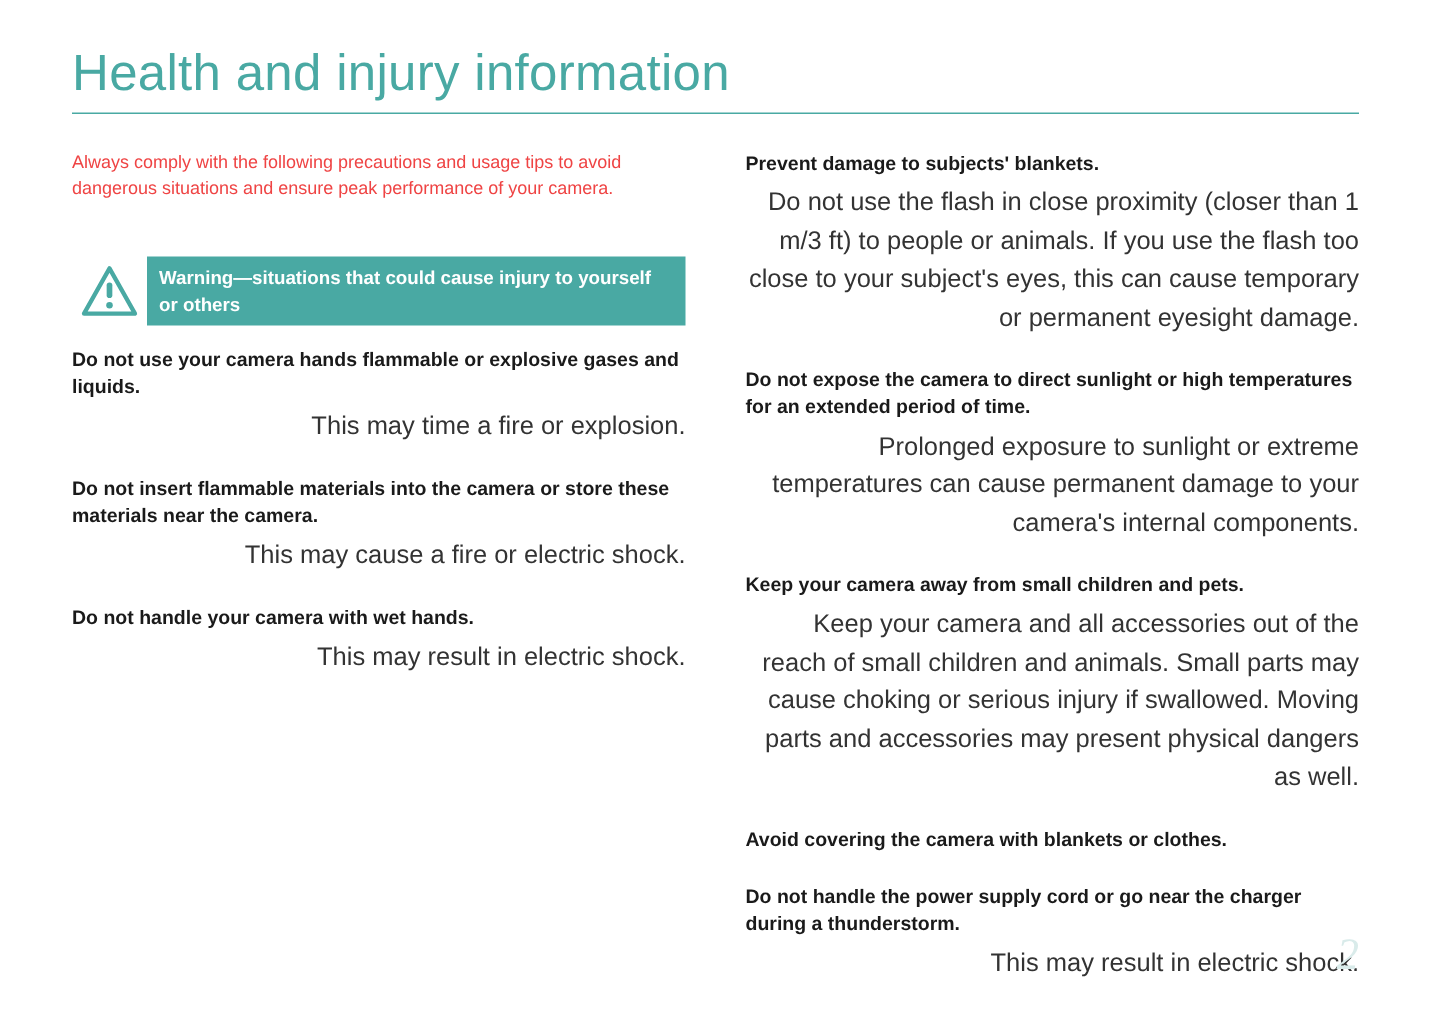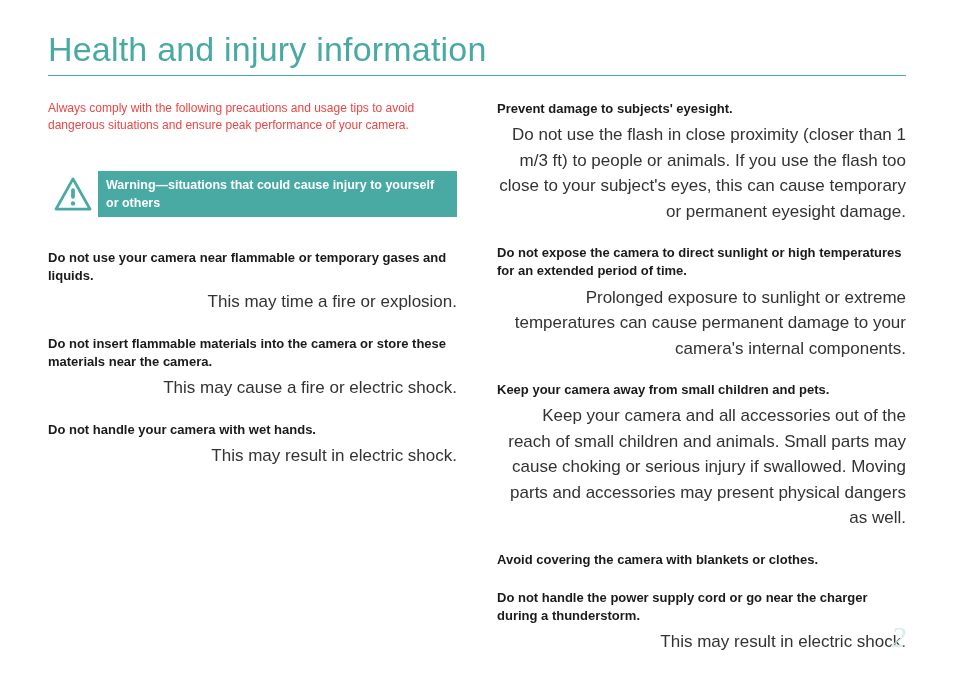--- a/index.html
+++ b/index.html
@@ -43,21 +43,21 @@
   .intro {
     font-size: 12px;
     line-height: 1.45;
     color: #ef4444;
     margin: 0 0 36px 0;
   }
   
   .warnbox {
     display: flex;
     align-items: stretch;
-    margin-bottom: 32px;
+    margin-bottom: 14px;
     height: 46px;
   }
   .warn-icon {
     width: 50px;
     display: flex;
     align-items: center;
     justify-content: center;
     background: #fff;
   }
   .warn-text {
@@ -120,36 +120,36 @@
             <rect x="18" y="12" width="4" height="11" rx="2" fill="#49a9a3"></rect>
             <circle cx="20" cy="28" r="2.3" fill="#49a9a3"></circle>
           </svg>
         </div>
         <div class="warn-text">
           <span>Warning—situations that could cause injury to yourself or others</span>
         </div>
       </div>
 
       <div class="item">
-        <p class="item-h">Do not use your camera near flammable or temporary gases and liquids.</p>
+        <p class="item-h">Do not use your camera hands flammable or explosive gases and liquids.</p>
         <p class="item-b">This may time a fire or explosion.</p>
       </div>
       <div class="item">
         <p class="item-h">Do not insert flammable materials into the camera or store these materials near the camera.</p>
         <p class="item-b">This may cause a fire or electric shock.</p>
       </div>
       <div class="item">
         <p class="item-h">Do not handle your camera with wet hands.</p>
         <p class="item-b">This may result in electric shock.</p>
       </div>
     </div>
 
     <div class="col">
       <div class="item">
-        <p class="item-h">Prevent damage to subjects' eyesight.</p>
+        <p class="item-h">Prevent damage to subjects' blankets.</p>
         <p class="item-b">Do not use the flash in close proximity (closer than 1 m/3 ft) to people or animals. If you use the flash too close to your subject's eyes, this can cause temporary or permanent eyesight damage.</p>
       </div>
       <div class="item">
         <p class="item-h">Do not expose the camera to direct sunlight or high temperatures for an extended period of time.</p>
         <p class="item-b">Prolonged exposure to sunlight or extreme temperatures can cause permanent damage to your camera's internal components.</p>
       </div>
       <div class="item">
         <p class="item-h">Keep your camera away from small children and pets.</p>
         <p class="item-b">Keep your camera and all accessories out of the reach of small children and animals. Small parts may cause choking or serious injury if swallowed. Moving parts and accessories may present physical dangers as well.</p>
       </div>

